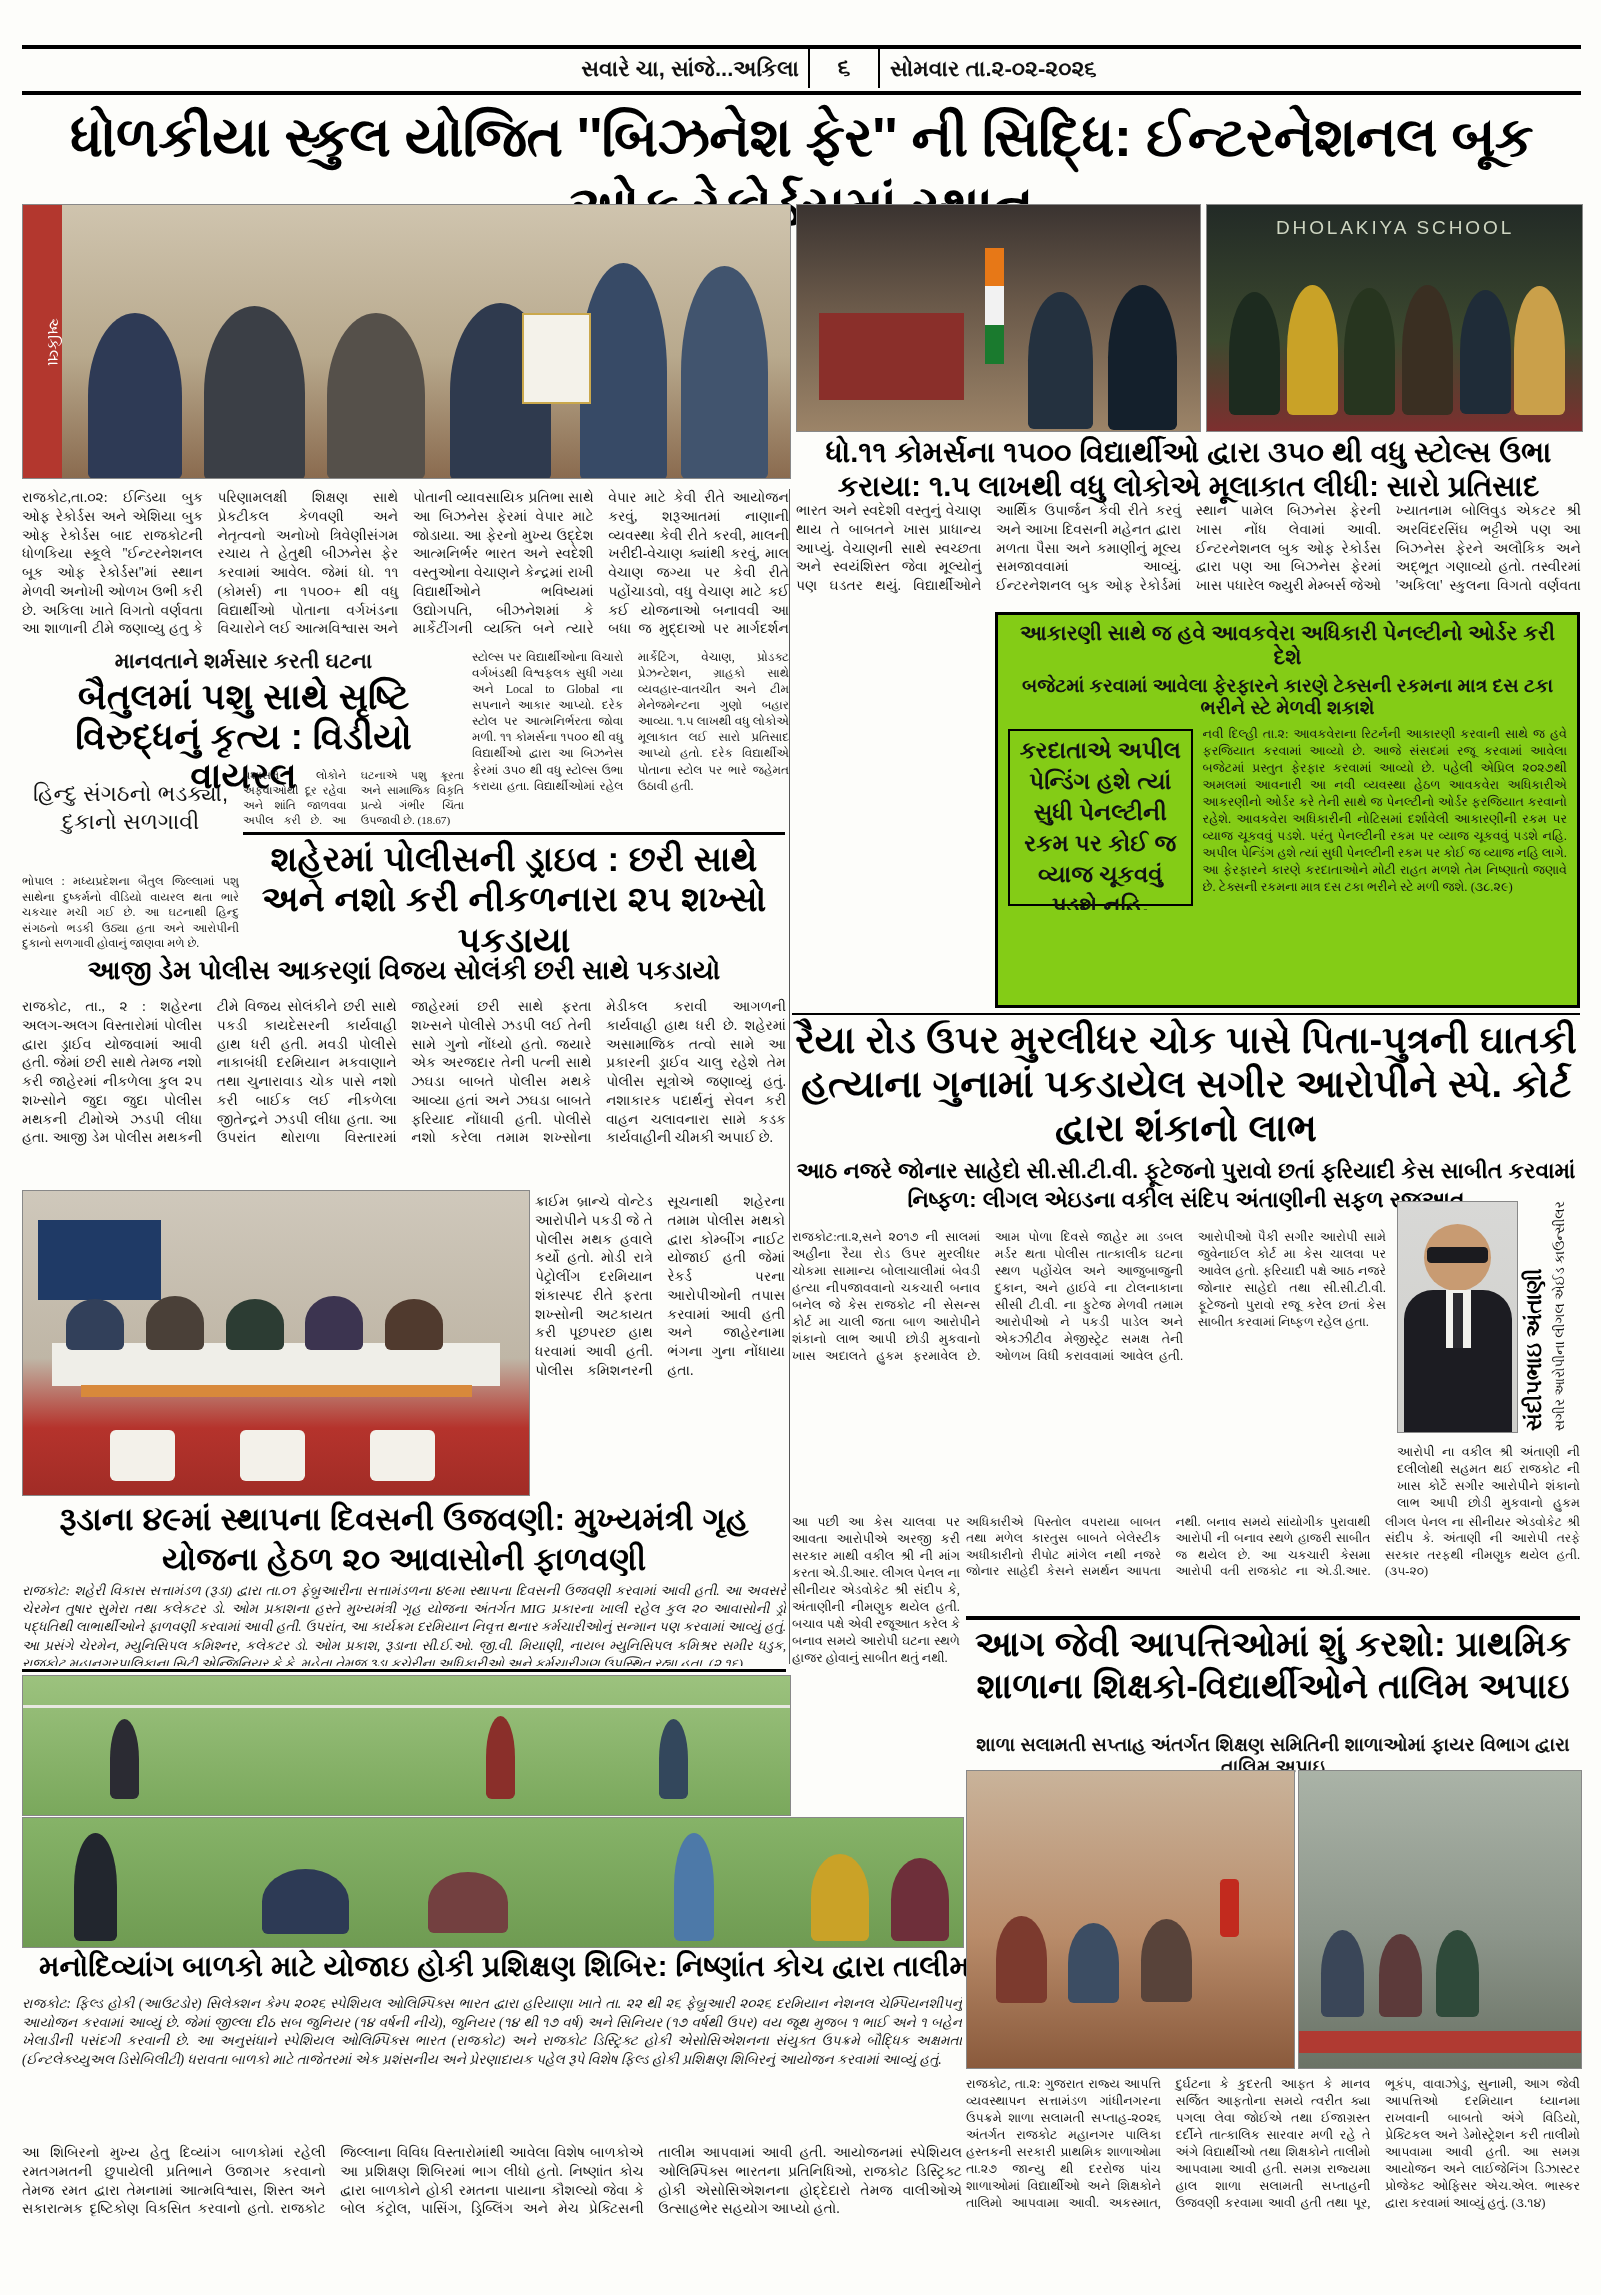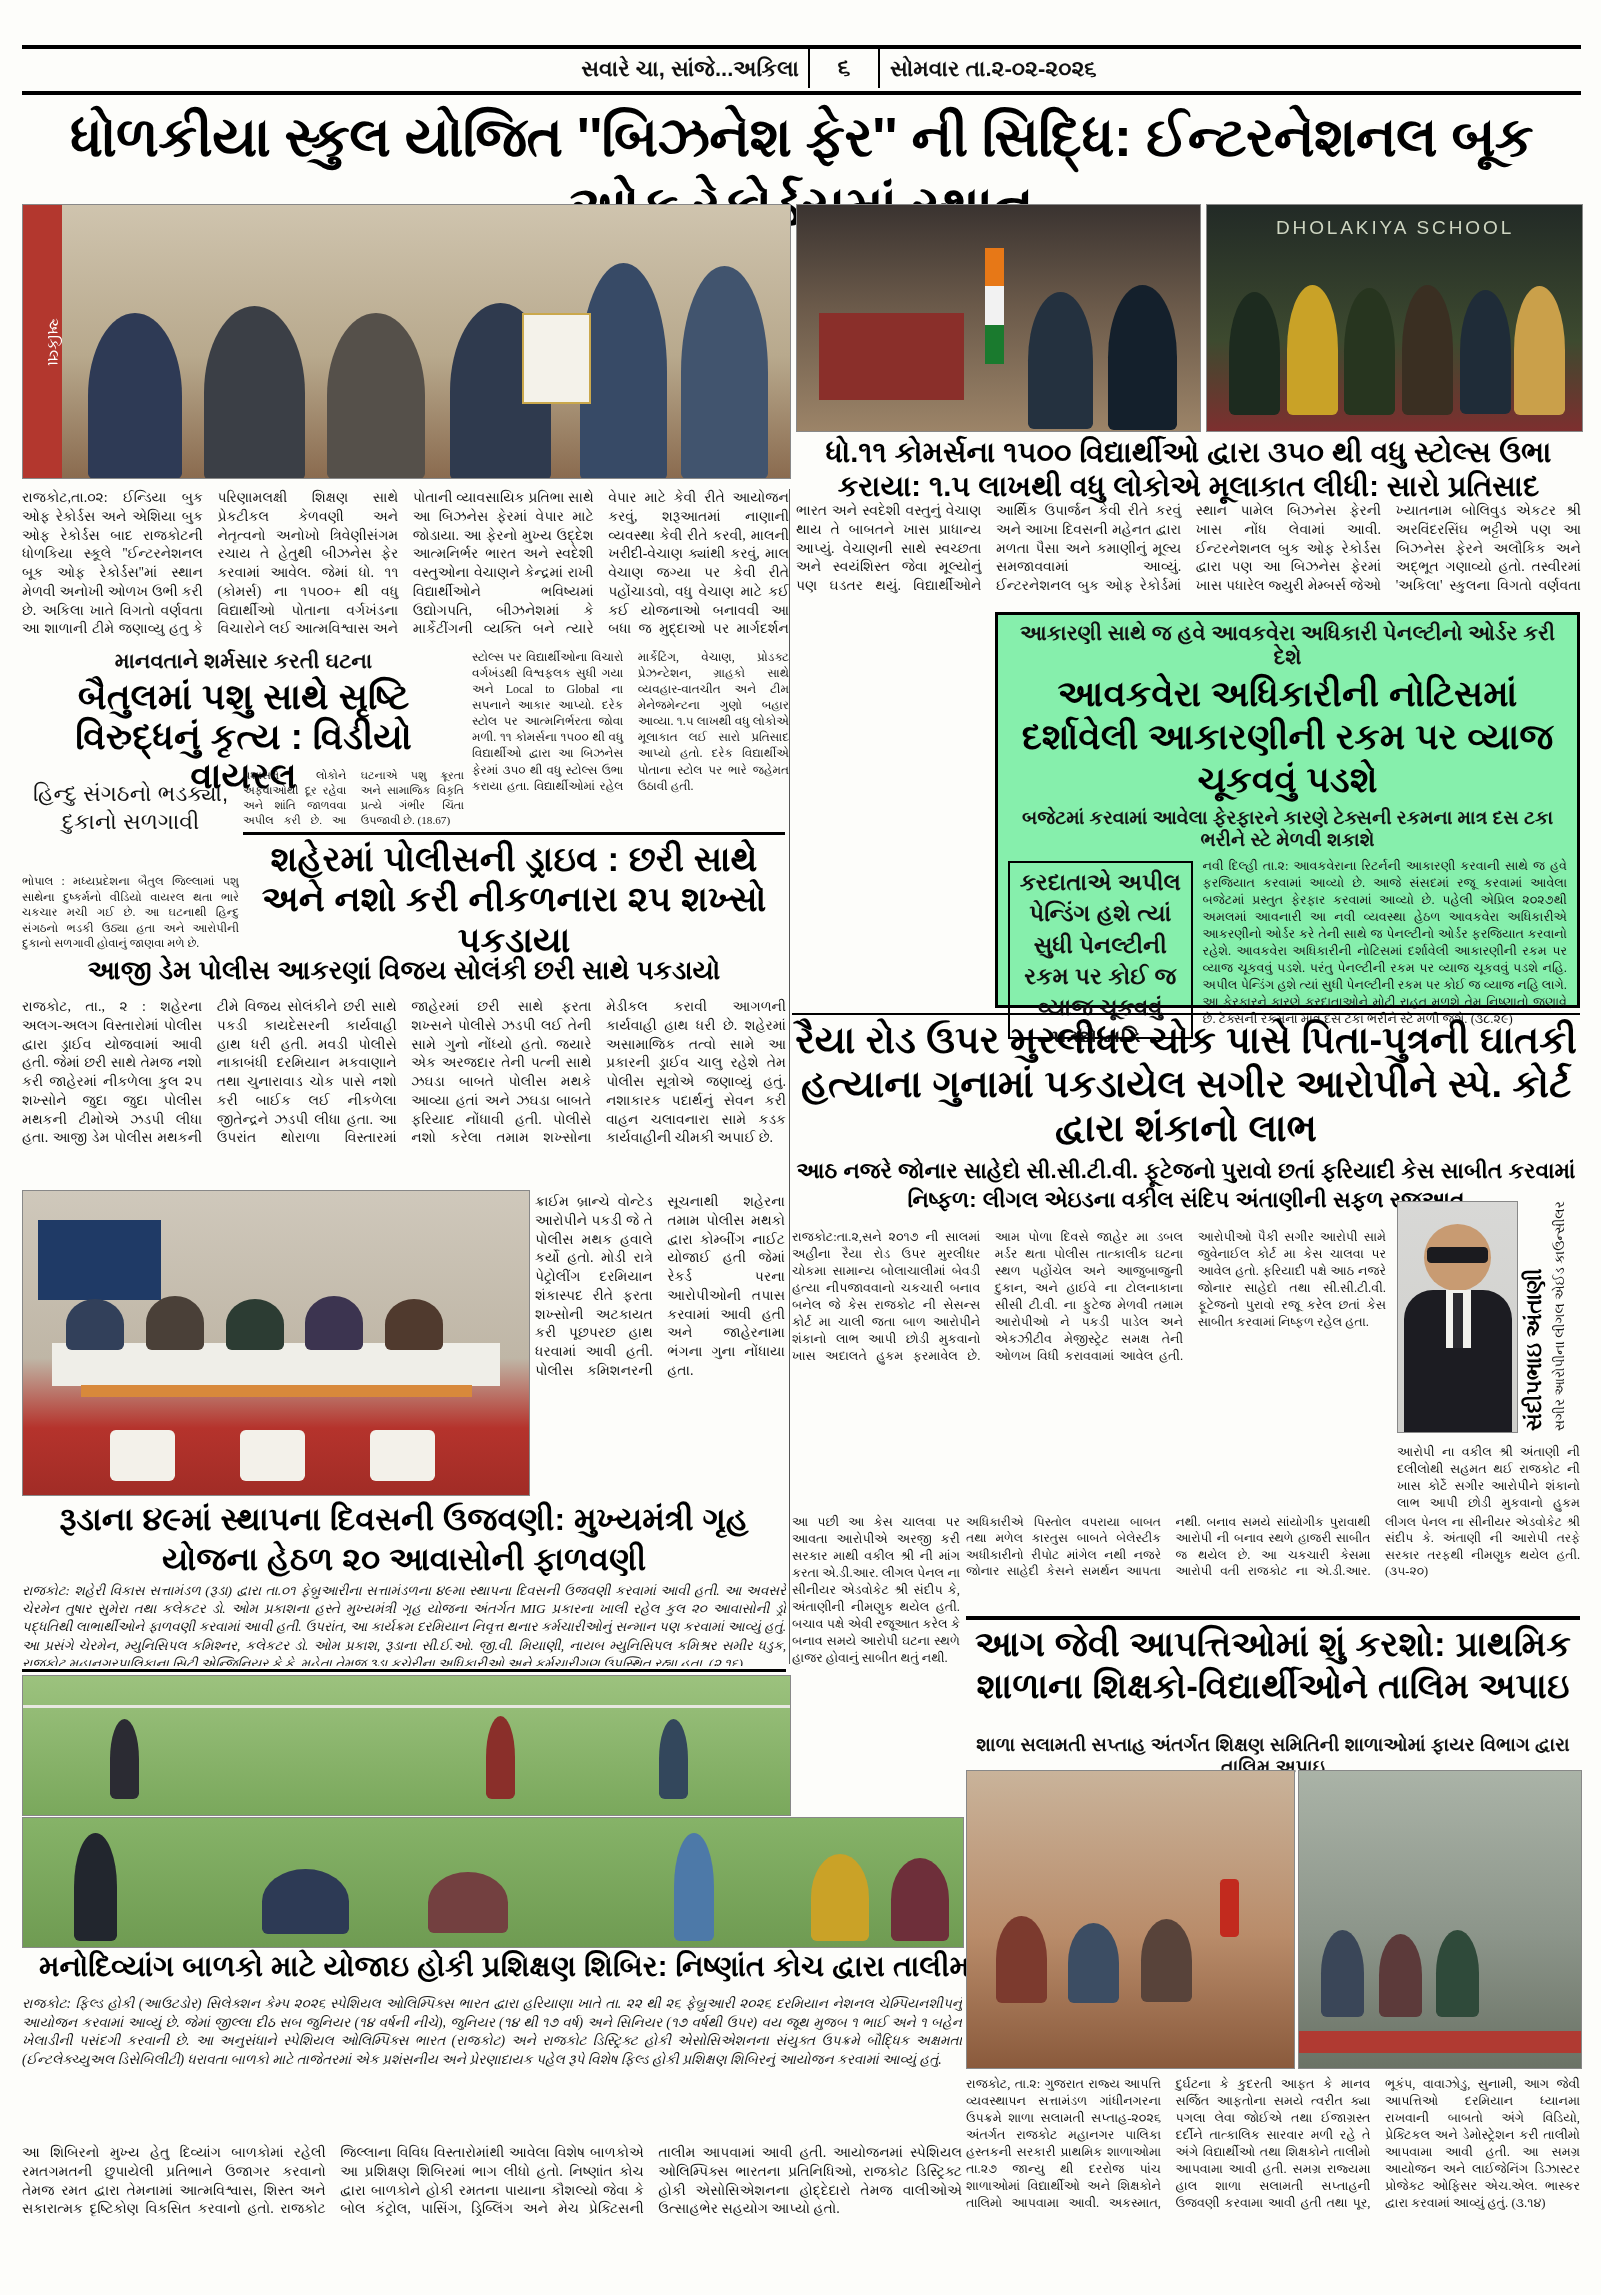--- a/index.html
+++ b/index.html
@@ -109,23 +109,22 @@
     <div class="fig" style="left:239px;top:51px;width:87px;height:65px;background:#2d3a55;"></div>
     <div class="fig" style="left:405px;top:54px;width:80px;height:61px;background:#734040;"></div>
     <div class="fig" style="left:651px;top:14.5px;width:40px;height:108px;background:#4d79a8;"></div>
     <div class="fig" style="left:788px;top:36px;width:58px;height:87px;background:#caa227;"></div>
     <div class="fig" style="left:868px;top:40px;width:58px;height:83px;background:#6e2f3a;"></div>
   </div>
   <div class="abs head c" style="left:22px;top:1950px;width:965px;height:41px;font-size:29px;">મનોદિવ્યાંગ બાળકો માટે યોજાઇ હોકી પ્રશિક્ષણ શિબિર: નિષ્ણાંત કોચ દ્વારા તાલીમ</div>
   <div class="abs body-txt2 j" style="left:22px;top:1995px;width:940px;height:145px;font-size:13.7px;">રાજકોટ: ફિલ્ડ હોકી (આઉટડોર) સિલેક્શન કેમ્પ ૨૦૨૬ સ્પેશિયલ ઓલિમ્પિક્સ ભારત દ્વારા હરિયાણા ખાતે તા. ૨૨ થી ૨૬ ફેબ્રુઆરી ૨૦૨૬ દરમિયાન નેશનલ ચેમ્પિયનશીપનું આયોજન કરવામાં આવ્યું છે. જેમાં જીલ્લા દીઠ સબ જુનિયર (૧૪ વર્ષની નીચે), જુનિયર (૧૪ થી ૧૭ વર્ષ) અને સિનિયર (૧૭ વર્ષથી ઉપર) વય જૂથ મુજબ ૧ ભાઈ અને ૧ બહેન ખેલાડીની પસંદગી કરવાની છે. આ અનુસંધાને સ્પેશિયલ ઓલિમ્પિક્સ ભારત (રાજકોટ) અને રાજકોટ ડિસ્ટ્રિક્ટ હોકી એસોસિએશનના સંયુક્ત ઉપક્રમે બૌદ્ધિક અક્ષમતા (ઈન્ટલેક્ચ્યુઅલ ડિસેબિલીટી) ધરાવતા બાળકો માટે તાજેતરમાં એક પ્રશંસનીય અને પ્રેરણાદાયક પહેલ રૂપે વિશેષ ફિલ્ડ હોકી પ્રશિક્ષણ શિબિરનું આયોજન કરવામાં આવ્યું હતું.</div>
   <div class="abs body-txt j cols3" style="left:22px;top:2144px;width:940px;height:142px;">આ શિબિરનો મુખ્ય હેતુ દિવ્યાંગ બાળકોમાં રહેલી રમતગમતની છુપાયેલી પ્રતિભાને ઉજાગર કરવાનો તેમજ રમત દ્વારા તેમનામાં આત્મવિશ્વાસ, શિસ્ત અને સકારાત્મક દૃષ્ટિકોણ વિકસિત કરવાનો હતો. રાજકોટ જિલ્લાના વિવિધ વિસ્તારોમાંથી આવેલા વિશેષ બાળકોએ આ પ્રશિક્ષણ શિબિરમાં ભાગ લીધો હતો. નિષ્ણાંત કોચ દ્વારા બાળકોને હોકી રમતના પાયાના કૌશલ્યો જેવા કે બોલ કંટ્રોલ, પાસિંગ, ડ્રિબ્લિંગ અને મેચ પ્રેક્ટિસની તાલીમ આપવામાં આવી હતી. આયોજનમાં સ્પેશિયલ ઓલિમ્પિક્સ ભારતના પ્રતિનિધિઓ, રાજકોટ ડિસ્ટ્રિક્ટ હોકી એસોસિએશનના હોદ્દેદારો તેમજ વાલીઓએ ઉત્સાહભેર સહયોગ આપ્યો હતો.</div>
 
-  <div class="abs" style="left:995px;top:612px;width:585px;height:396px;border:3.6px solid #000;background:#86efac;box-sizing:border-box;padding:5.8px 10px;">
+  <div class="abs" style="left:995px;top:612px;width:585px;height:396px;border:3.6px solid #000;background:#84cc16;box-sizing:border-box;padding:5.8px 10px;">
     <div class="kicker c" style="font-size:21px;">આકારણી સાથે જ હવે આવકવેરા અધિકારી પેનલ્ટીનો ઓર્ડર કરી દેશે</div>
-    <div class="head c" style="font-size:36px;line-height:1.2;margin-top:2.9px;">આવકવેરા અધિકારીની નોટિસમાં દર્શાવેલી આકારણીની રકમ પર વ્યાજ ચૂકવવું પડશે</div>
     <div class="kicker c" style="font-size:19px;margin-top:5.8px;">બજેટમાં કરવામાં આવેલા ફેરફારને કારણે ટેક્સની રકમના માત્ર દસ ટકા ભરીને સ્ટે મેળવી શકાશે</div>
     <div style="overflow:hidden;margin-top:7.2px;height:184px;">
       <div style="float:left;width:172px;height:165px;border:2.9px solid #000;margin:2.9px 10px 2.9px 0;padding:4.3px;font-size:23px;font-weight:800;text-align:center;line-height:1.35;font-family:'Liberation Sans',sans-serif;">કરદાતાએ અપીલ પેન્ડિંગ હશે ત્યાં સુધી પેનલ્ટીની રકમ પર કોઈ જ વ્યાજ ચૂકવવું પડશે નહિ.</div>
       <div class="j body-txt" style="font-size:12.7px;">નવી દિલ્હી તા.૨: આવકવેરાના રિટર્નની આકારણી કરવાની સાથે જ હવે ફરજિયાત કરવામાં આવ્યો છે. આજે સંસદમાં રજૂ કરવામાં આવેલા બજેટમાં પ્રસ્તુત ફેરફાર કરવામાં આવ્યો છે. પહેલી એપ્રિલ ૨૦૨૭થી અમલમાં આવનારી આ નવી વ્યવસ્થા હેઠળ આવકવેરા અધિકારીએ આકરણીનો ઓર્ડર કરે તેની સાથે જ પેનલ્ટીનો ઓર્ડર ફરજિયાત કરવાનો રહેશે. આવકવેરા અધિકારીની નોટિસમાં દર્શાવેલી આકારણીની રકમ પર વ્યાજ ચૂકવવું પડશે. પરંતુ પેનલ્ટીની રકમ પર વ્યાજ ચૂકવવું પડશે નહિ. અપીલ પેન્ડિંગ હશે ત્યાં સુધી પેનલ્ટીની રકમ પર કોઈ જ વ્યાજ નહિ લાગે. આ ફેરફારને કારણે કરદાતાઓને મોટી રાહત મળશે તેમ નિષ્ણાતો જણાવે છે. ટેક્સની રકમના માત્ર દસ ટકા ભરીને સ્ટે મળી જશે. (૩૮.૨૯)</div>
     </div>
   </div>
 
   <div class="abs rule" style="left:792px;top:1013px;width:788px;height:2.2px;"></div>
   <div class="abs head c" style="left:792px;top:1018px;width:788px;height:135px;font-size:38px;line-height:1.16;">રૈયા રોડ ઉપર મુરલીધર ચોક પાસે પિતા-પુત્રની ઘાતકી હત્યાના ગુનામાં પકડાયેલ સગીર આરોપીને સ્પે. કોર્ટ દ્વારા શંકાનો લાભ</div>
   <div class="abs head c" style="left:792px;top:1157px;width:788px;height:67px;font-size:22px;font-weight:700;line-height:1.3;">આઠ નજરે જોનાર સાહેદો સી.સી.ટી.વી. ફૂટેજનો પુરાવો છતાં ફરિયાદી કેસ સાબીત કરવામાં નિષ્ફળ: લીગલ એઇડના વકીલ સંદિપ અંતાણીની સફળ રજૂઆત</div>

